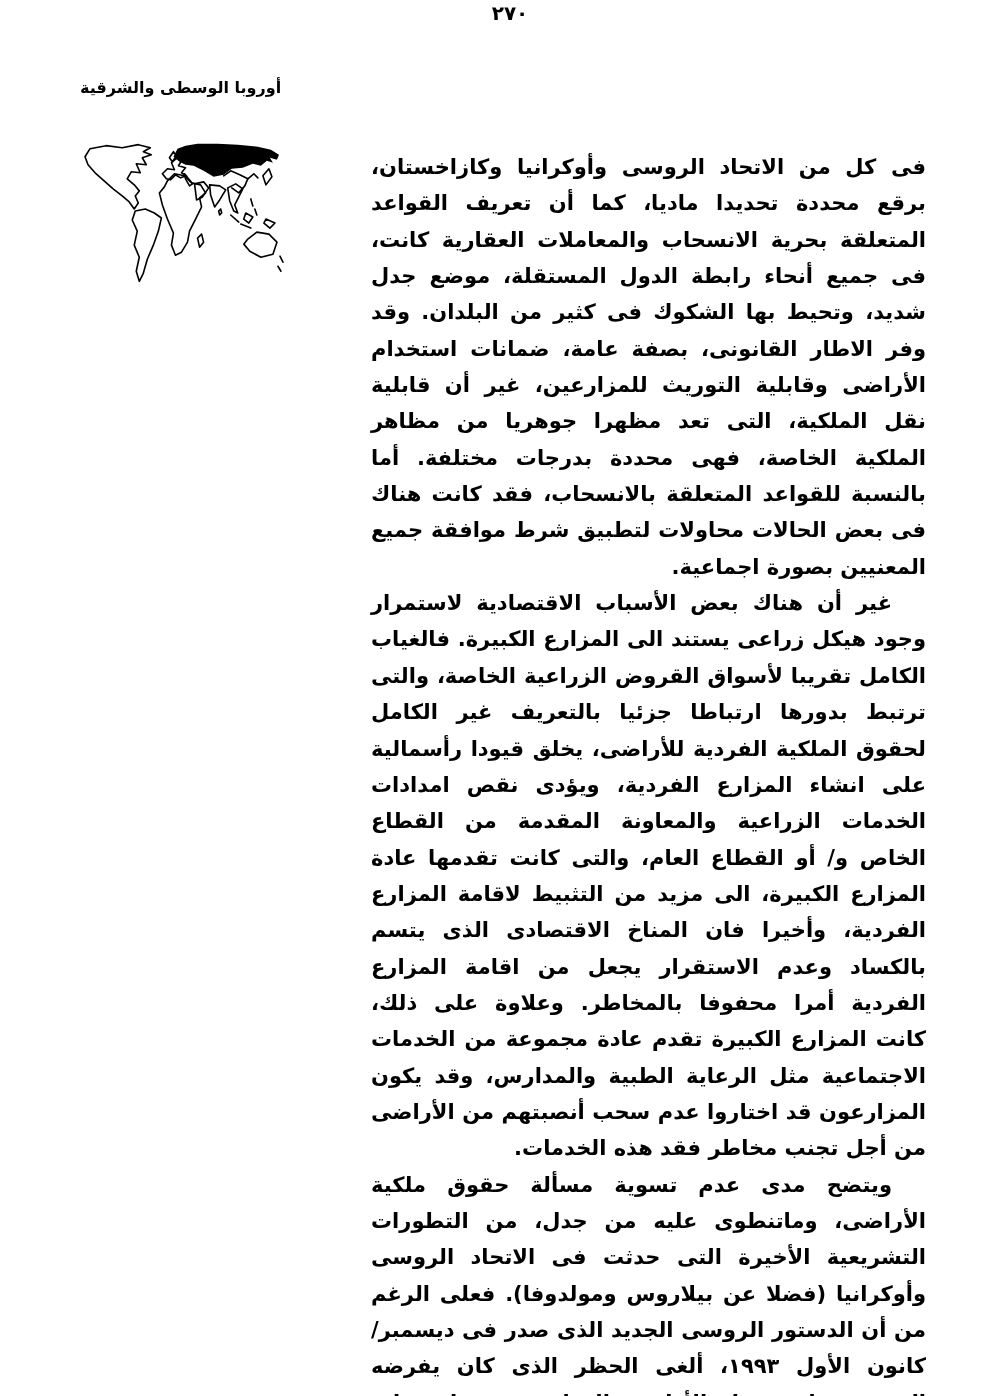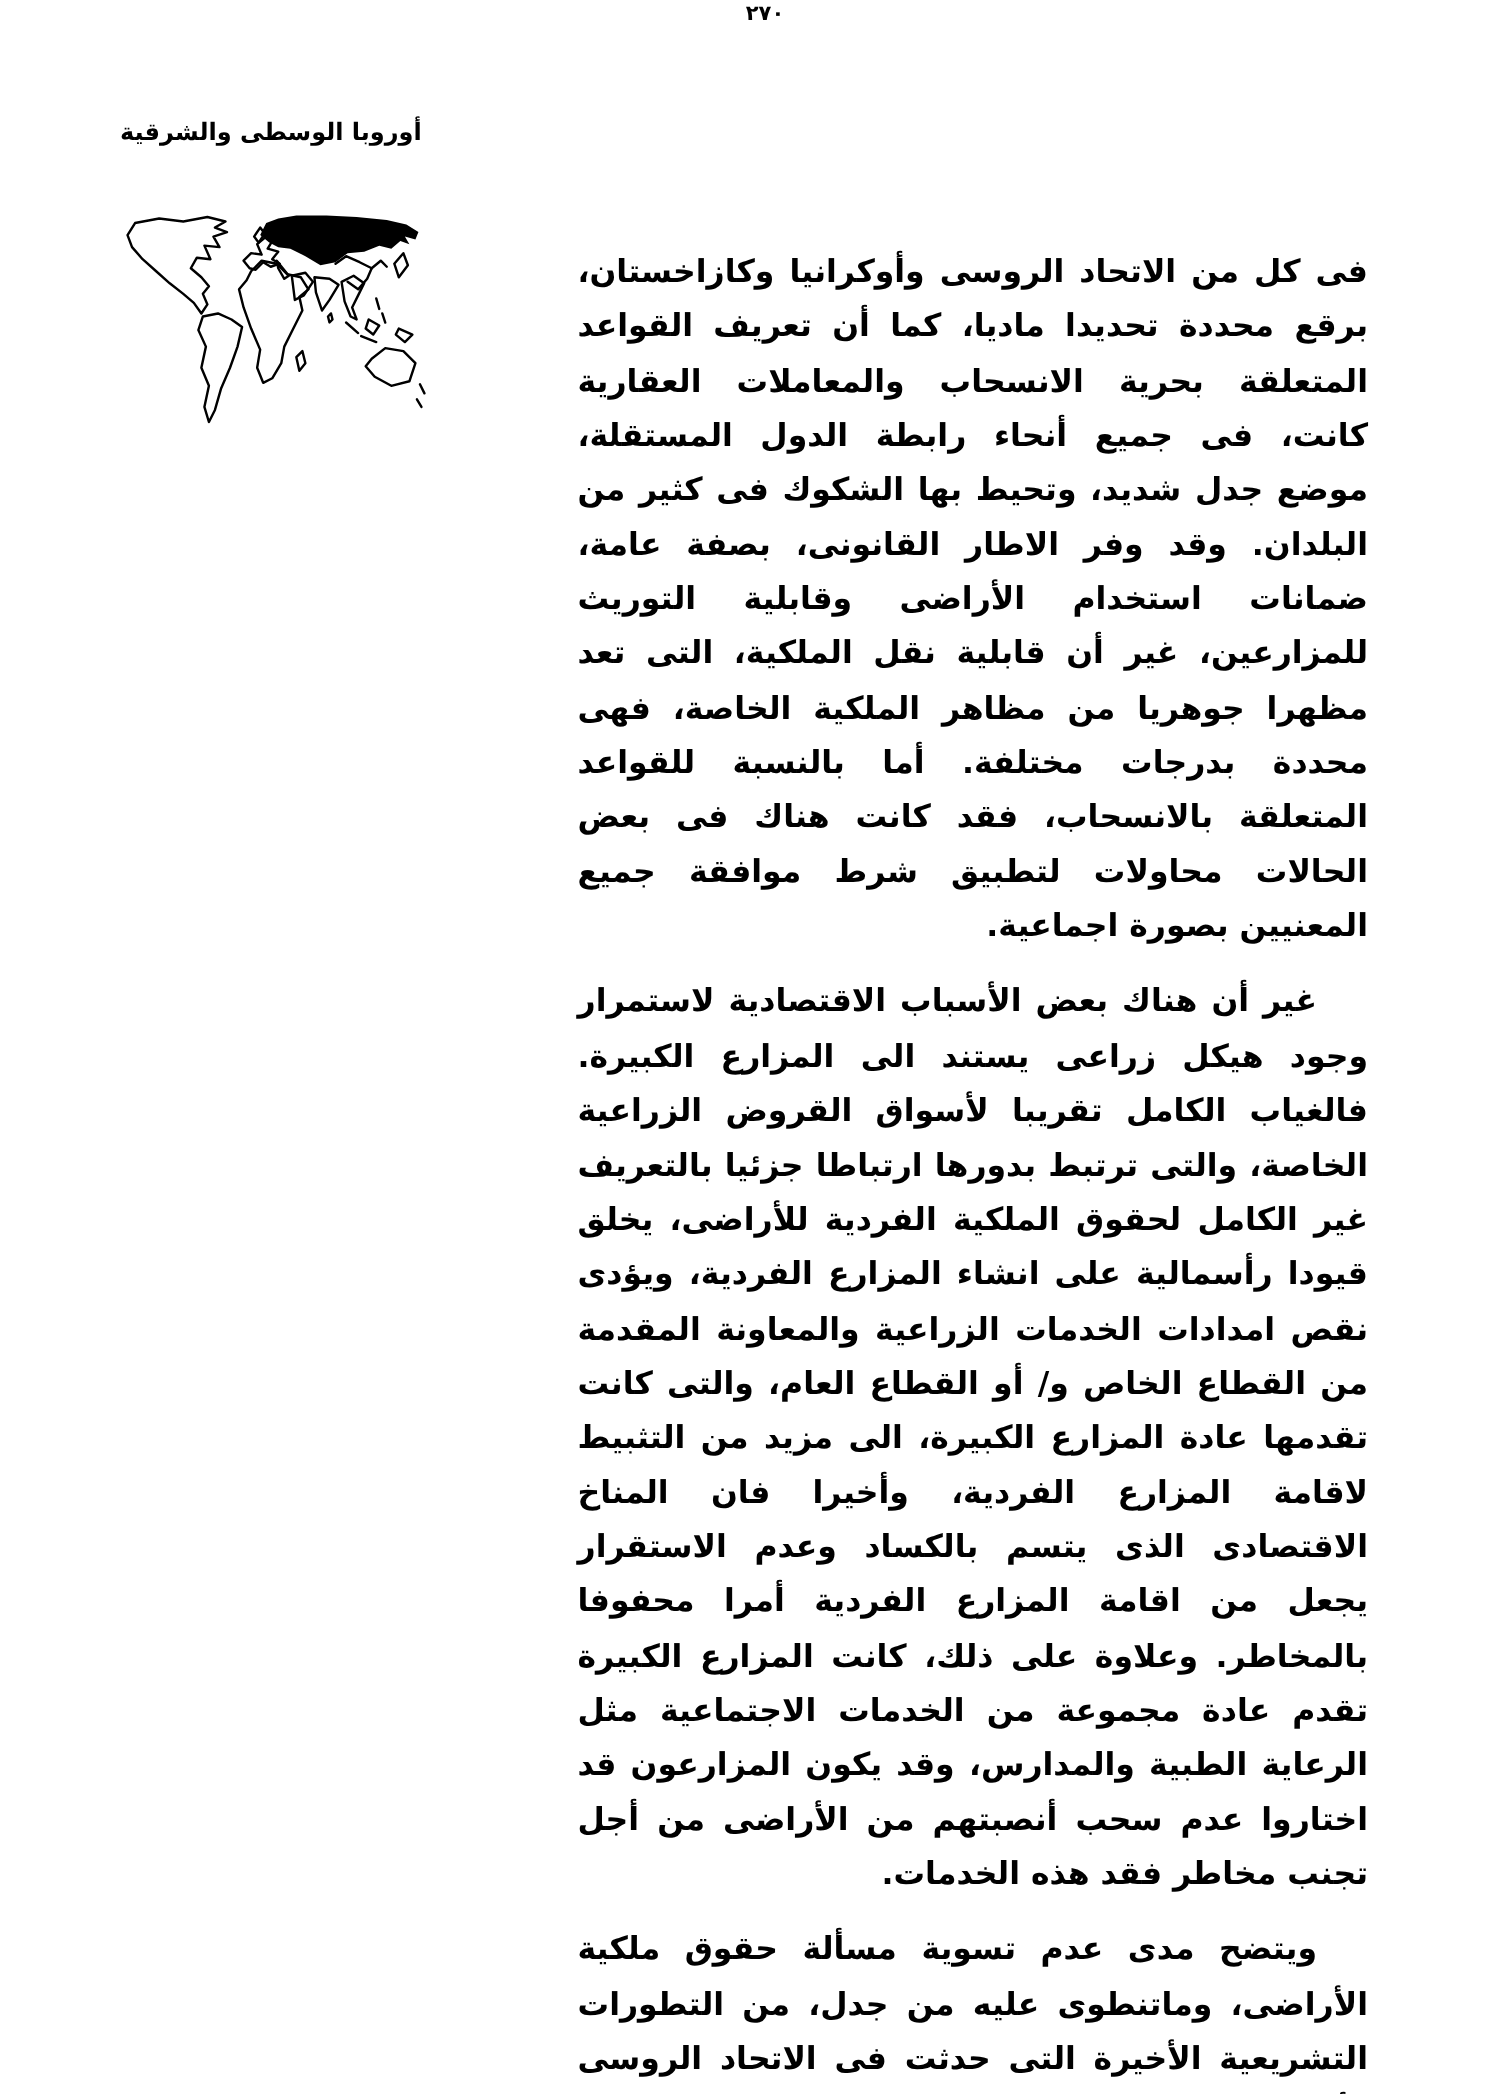--- a/index.html
+++ b/index.html
@@ -12,21 +12,21 @@
     color: #000000;
     font-family: "DejaVu Sans", sans-serif;
     overflow: hidden;
   }
   .page-number {
     position: absolute;
     top: 1px;
     left: 440px;
     width: 140px;
     text-align: center;
-    font-size: 14px;
+    font-size: 20px;
     font-weight: 700;
     direction: rtl;
   }
   .section-heading {
     position: absolute;
     top: 78px;
     left: 80px;
     font-size: 16px;
     font-weight: 700;
     direction: rtl;
@@ -44,21 +44,21 @@
     top: 149px;
     left: 371px;
     width: 555px;
     direction: rtl;
     text-align: justify;
     font-size: 21px;
     font-weight: 700;
     line-height: 36.35px;
     letter-spacing: 0;
   }
-  .body-text p { margin: 14px; padding: 0; }
+  .body-text p { margin: 0; padding: 0; }
   .body-text p.indented { text-indent: 34px; }
 </style>
 </head>
 <body>
 
 <div class="page-number">٢٧٠</div>
 
 <div class="section-heading">أوروبا الوسطى والشرقية</div>
 
 <div class="map-figure">

